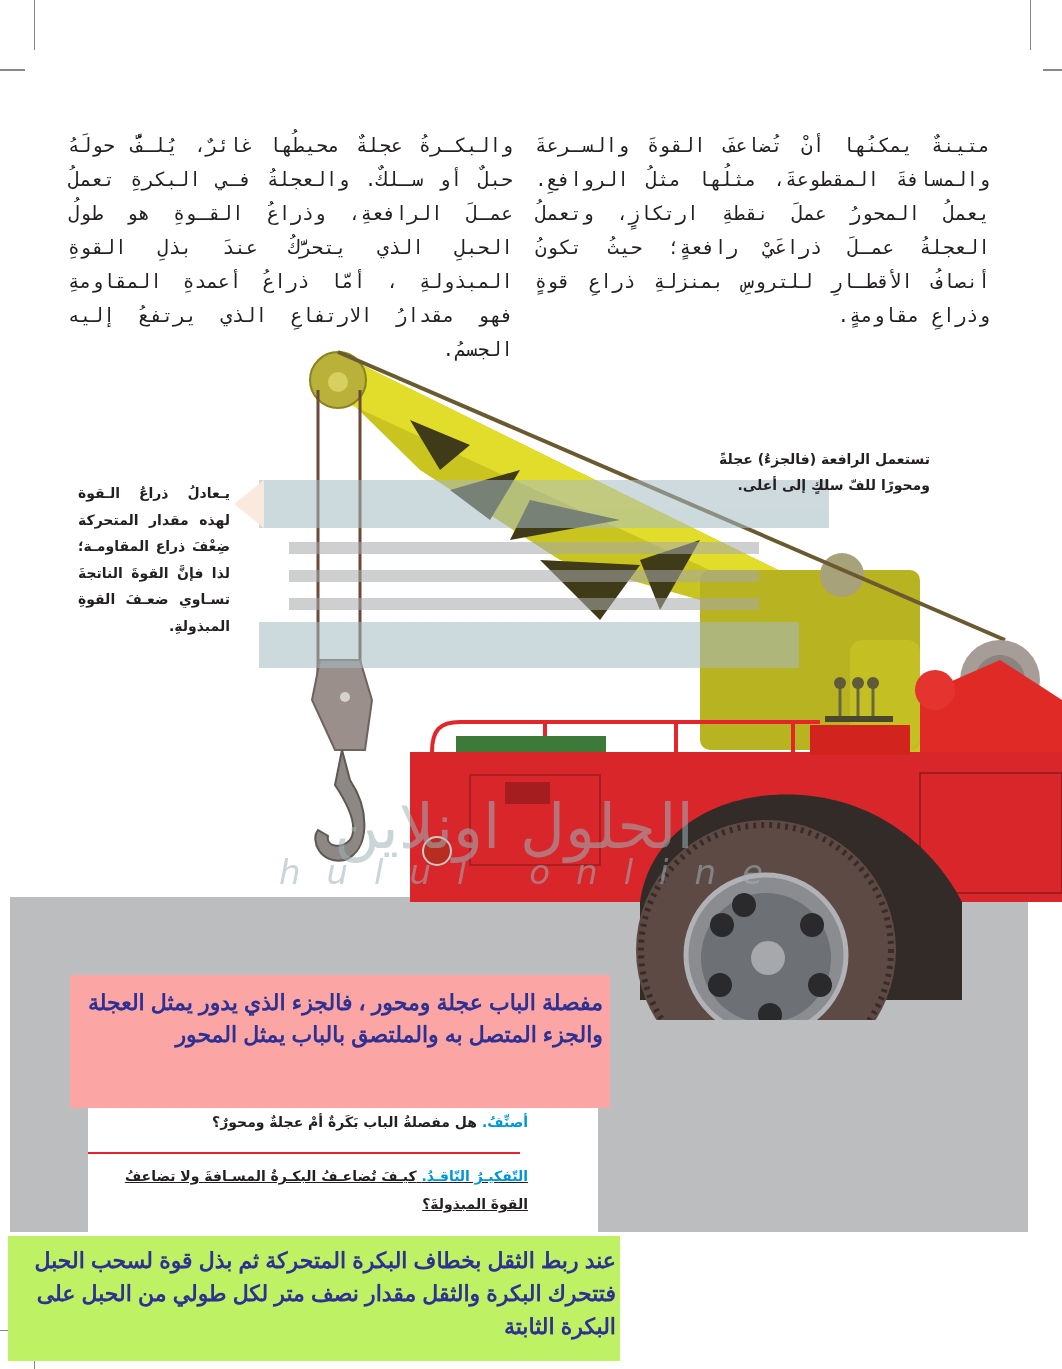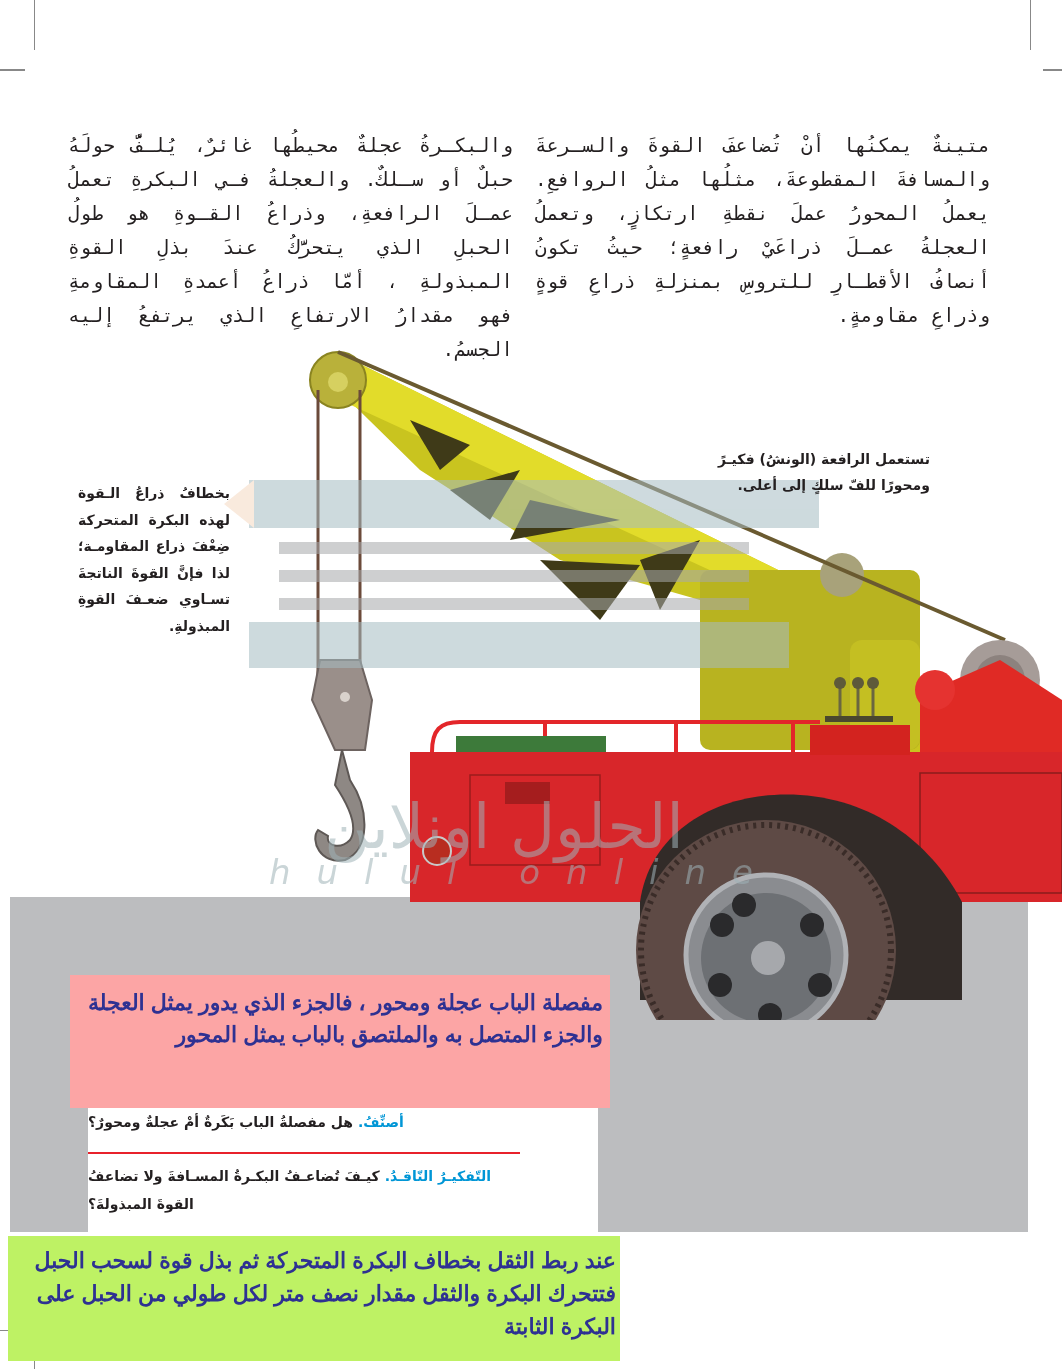--- a/index.html
+++ b/index.html
@@ -6,21 +6,21 @@
   body { width:1062px; height:1369px; position:relative; background:#ffffff; overflow:hidden;
          font-family:"DejaVu Sans", sans-serif; }
   .abs { position:absolute; }
   .crop { position:absolute; background:#888; }
   .para { position:absolute; direction:rtl; text-align:justify; text-align-last:right;
           font-family:Liberation Mono, monospace; font-size:19.5px; line-height:34px; color:#231f20; }
   .caption { position:absolute; direction:rtl; font-family:"DejaVu Sans", sans-serif;
              font-weight:bold; color:#231f20; }
   .blue-note { position:absolute; direction:rtl; text-align:right; font-family:"Liberation Sans", sans-serif;
                font-weight:bold; color:#2e3192; }
-  .q { position:absolute; direction:rtl; text-align:left; font-family:"DejaVu Sans", sans-serif;
+  .q { position:absolute; direction:rtl; text-align:right; font-family:"DejaVu Sans", sans-serif;
        font-weight:bold; font-size:14px; color:#231f20; }
   .q .kw { color:#0096d6; }
 </style>
 </head>
 <body>
 
 <div class="crop" style="left:34px;top:0;width:1px;height:50px;"></div>
 <div class="crop" style="left:0;top:69px;width:25px;height:2px;"></div>
 <div class="crop" style="left:1030px;top:0;width:1px;height:50px;"></div>
 <div class="crop" style="left:1043px;top:69px;width:19px;height:2px;"></div>
@@ -104,45 +104,45 @@
     <circle cx="744" cy="905" r="12" fill="#2a2a2c"></circle>
     <circle cx="812" cy="925" r="12" fill="#2a2a2c"></circle>
     <circle cx="820" cy="985" r="12" fill="#2a2a2c"></circle>
     <circle cx="770" cy="1015" r="12" fill="#2a2a2c"></circle>
     <circle cx="720" cy="985" r="12" fill="#2a2a2c"></circle>
     <circle cx="722" cy="925" r="12" fill="#2a2a2c"></circle>
     <circle cx="768" cy="958" r="17" fill="#a6a8ac"></circle>
   </g>
 </svg>
 
-<div class="abs" style="left:224px;top:480px;width:550px;height:410px;opacity:0.55;pointer-events:none;">
+<div class="abs" style="left:234px;top:480px;width:550px;height:410px;opacity:0.55;pointer-events:none;">
   <div class="abs" style="left:25px;top:0;width:570px;height:48px;background:#a6bcc2;"></div>
   <div class="abs" style="left:55px;top:62px;width:470px;height:12px;background:#a7a9ab;"></div>
   <div class="abs" style="left:55px;top:90px;width:470px;height:12px;background:#a7a9ab;"></div>
   <div class="abs" style="left:55px;top:118px;width:470px;height:12px;background:#a7a9ab;"></div>
   <div class="abs" style="left:25px;top:142px;width:540px;height:46px;background:#a6bcc2;"></div>
   <div class="abs" style="left:0;top:0;width:0;height:0;border-top:24px solid transparent;border-bottom:24px solid transparent;border-right:30px solid #f5d9c2;"></div>
   <div class="abs" style="left:10px;top:310px;width:540px;direction:rtl;text-align:center;font-family:'DejaVu Sans',sans-serif;font-size:62px;color:#9fb3b8;">الحلول اونلاين</div>
   <div class="abs" style="left:40px;top:372px;width:520px;text-align:center;font-family:'DejaVu Sans',sans-serif;font-size:34px;letter-spacing:26px;color:#9fb3b8;font-style:italic;">hulul online</div>
 </div>
 
-<div class="caption" style="left:690px;top:446px;width:240px;font-size:14px;line-height:26px;">تستعمل الرافعة (الونشُ) فكيـرً ومحورًا للفّ سلكٍ إلى أعلى.</div>
-<div class="caption" style="left:78px;top:480px;width:152px;font-size:14px;line-height:26.5px;text-align:justify;text-align-last:right;">بخطافُ ذراعُ الـقوة لهذه البكرة المتحركة ضِعْفَ ذراع المقاومـة؛ لذا فإنَّ القوةَ الناتجةَ تسـاوي ضعـفَ القوةِ المبذولةِ.</div>
+<div class="caption" style="left:690px;top:446px;width:240px;font-size:14px;line-height:26px;">تستعمل الرافعة (فالجزءُ) عجلةً ومحورًا للفّ سلكٍ إلى أعلى.</div>
+<div class="caption" style="left:78px;top:480px;width:152px;font-size:14px;line-height:26.5px;text-align:justify;text-align-last:right;">يـعادلُ ذراعُ الـقوة لهذه مقدار المتحركة ضِعْفَ ذراع المقاومـة؛ لذا فإنَّ القوةَ الناتجةَ تسـاوي ضعـفَ القوةِ المبذولةِ.</div>
 
 <div class="abs" style="left:70px;top:975px;width:540px;height:133px;background:#fca5a5;">
   <div class="blue-note" style="left:8px;top:12px;width:525px;font-size:22px;line-height:32px;">مفصلة الباب عجلة ومحور ، فالجزء الذي يدور يمثل العجلة والجزء المتصل به والملتصق بالباب يمثل المحور</div>
 </div>
 
 <div class="abs" style="left:88px;top:1108px;width:510px;height:128px;background:#ffffff;">
   <div class="q" style="left:0;top:6px;width:440px;">
     <span class="kw">أصنِّفُ.</span>
     <span>هل مفصلةُ الباب بَكَرةٌ أمْ عجلةٌ ومحورٌ؟</span>
   </div>
   <div class="abs" style="left:0;top:44px;width:432px;height:2px;background:#e8212b;"></div>
-  <div class="q" style="left:0;top:54px;width:440px;line-height:28px;">
+  <div class="q" style="left:0;top:54px;width:440px;line-height:28px;text-decoration:underline;">
     <span class="kw">التّفكيـرُ النّاقـدُ.</span>
     <span>كيـفَ تُضاعـفُ البكـرةُ المسـافةَ ولا تضاعفُ القوةَ المبذولةَ؟</span>
   </div>
 </div>
 
 <div class="abs" style="left:8px;top:1236px;width:612px;height:125px;background:#bef264;">
   <div class="blue-note" style="left:8px;top:8px;width:600px;font-size:22px;line-height:33px;">عند ربط الثقل بخطاف البكرة المتحركة ثم بذل قوة لسحب الحبل فتتحرك البكرة والثقل مقدار نصف متر لكل طولي من الحبل على البكرة الثابتة</div>
 </div>
 
 </body></html>

